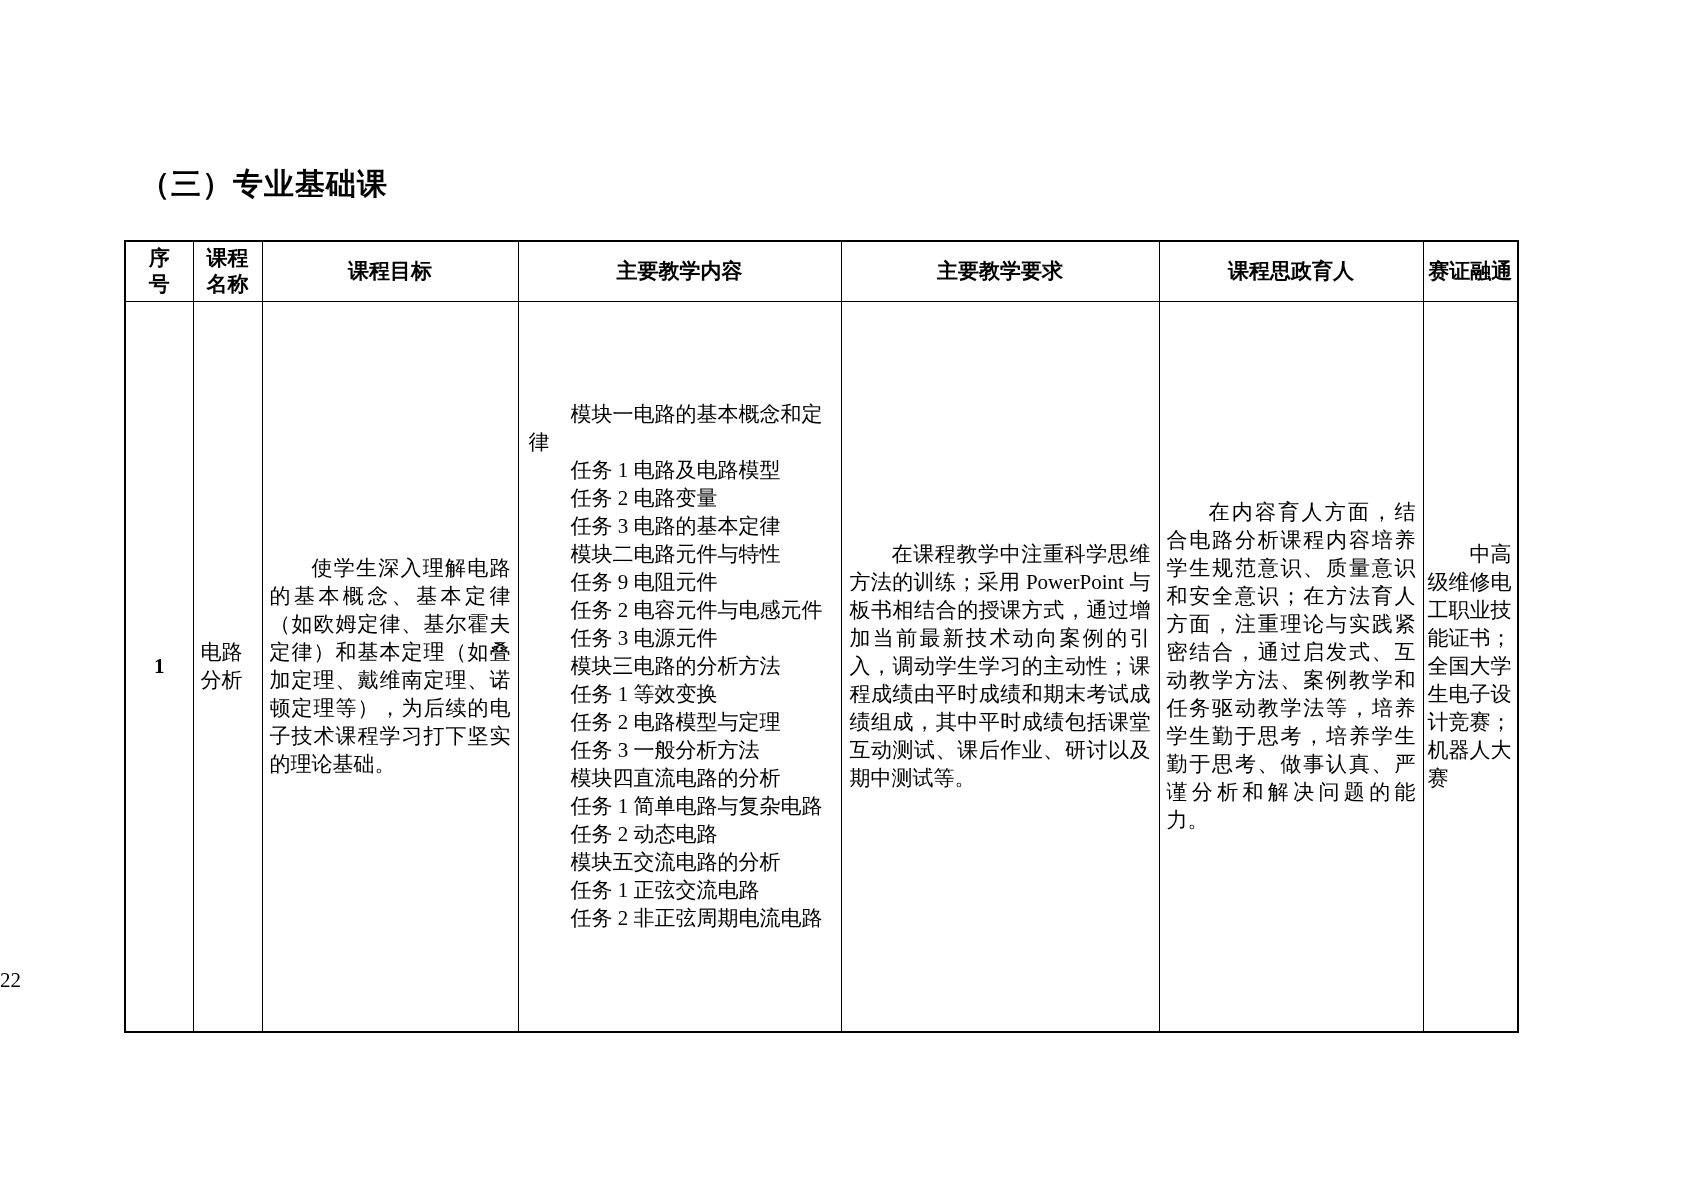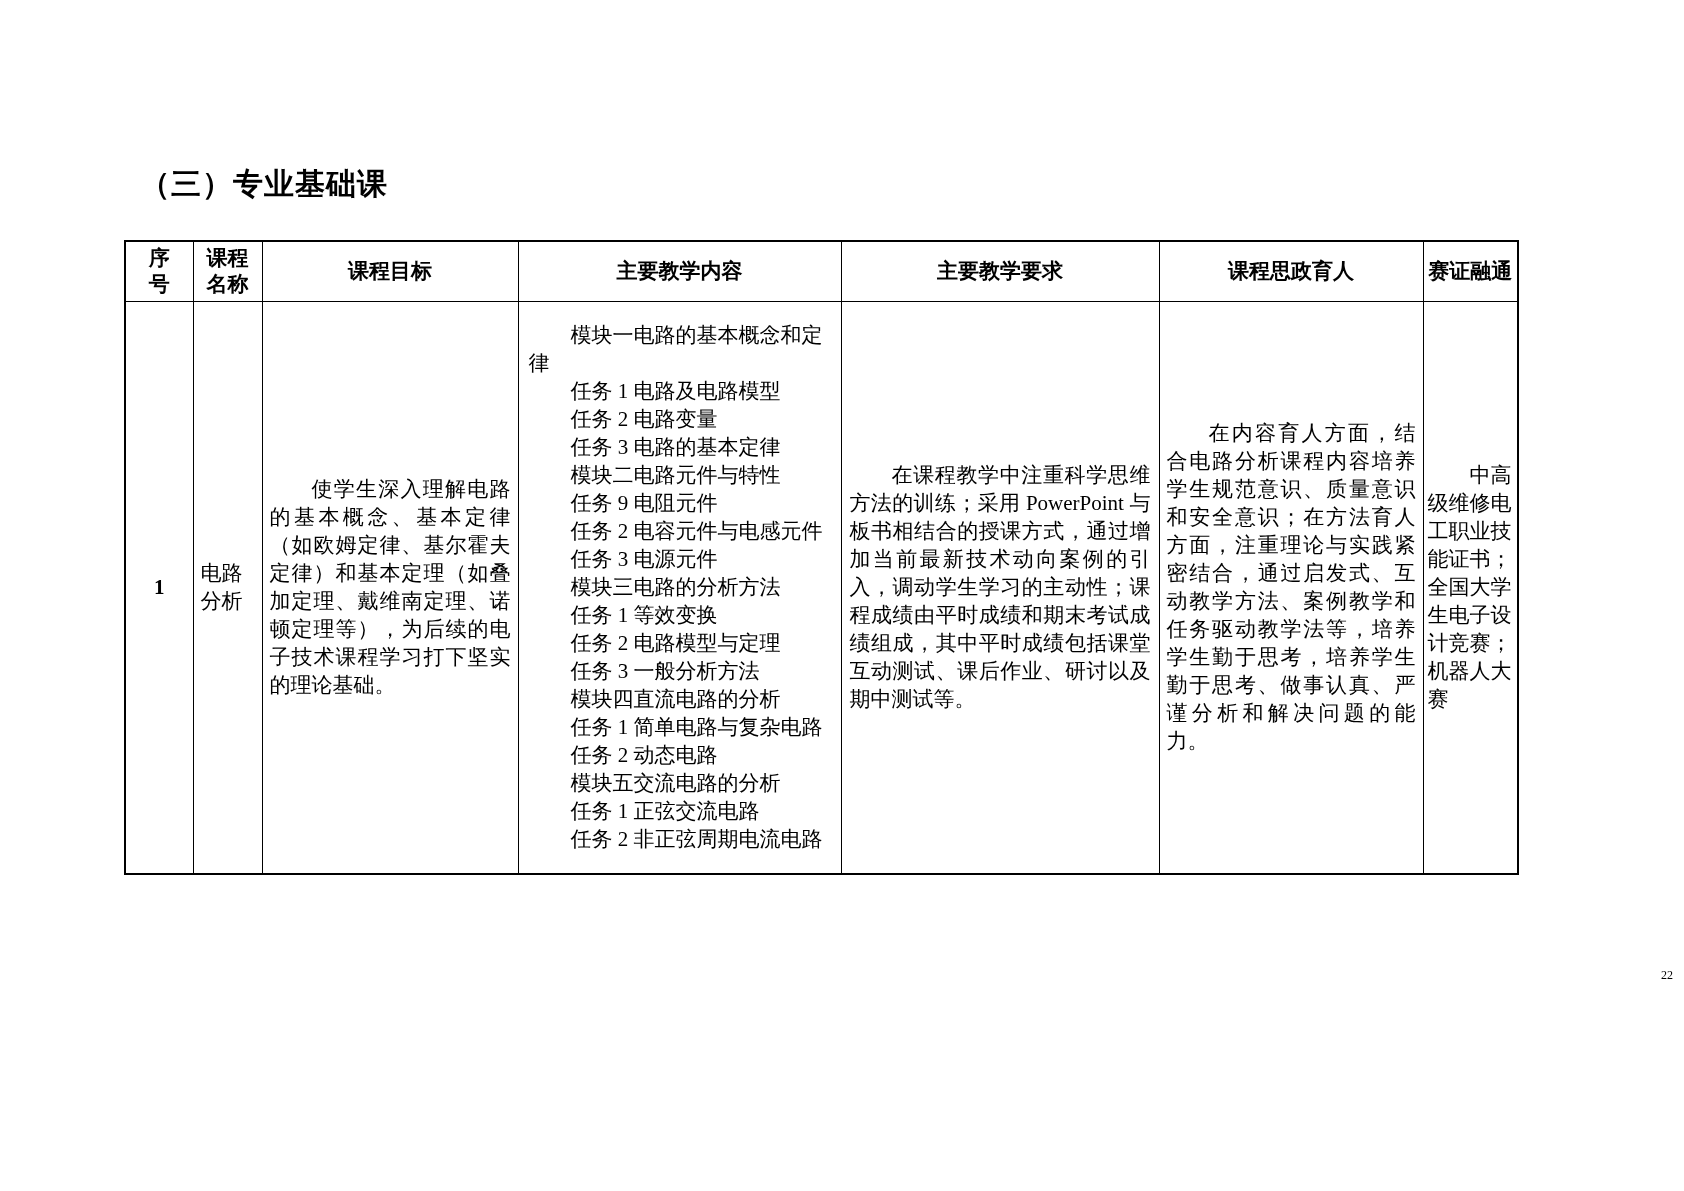--- a/index.html
+++ b/index.html
@@ -34,21 +34,21 @@
     vertical-align: middle;
     font-weight: normal;
   }
   .course-table thead th {
     height: 60px;
     font-weight: bold;
     text-align: center;
     line-height: 26px;
     font-size: 21px;
   }
-  .course-table tbody td { height: 573px; line-height: 28px; }
+  .course-table tbody td { height: 731px; line-height: 28px; }
 
   th.h-idx  { padding: 0 22px; }
   th.h-name { padding: 0 7px; }
   th.h-cert { padding: 0 2px; }
 
   td.c-idx  { text-align: center; font-weight: bold; }
   td.c-name { padding: 0 7px; text-align: left; }
   td.c-obj  { padding: 0 7px; margin-top: 15px; }
   td.c-content { padding: 0 8px 0 10px; }
   td.c-req  { padding: 0 8px; }
@@ -60,22 +60,22 @@
     text-indent: 2em;
   }
   td.c-cert .para { text-align: left; }
 
   .cline { text-indent: 2em; text-align: left; }
 
   .page-number {
     position: absolute;
     left: 0; right: 11px;
     top: 968px;
-    text-align: right;
-    font-size: 12px;
+    text-align: left;
+    font-size: 21px;
   }
 </style>
 </head>
 <body>
 
 <div class="page">
 
   <div class="section-title">（三）专业基础课</div>
 
   <table class="course-table">

